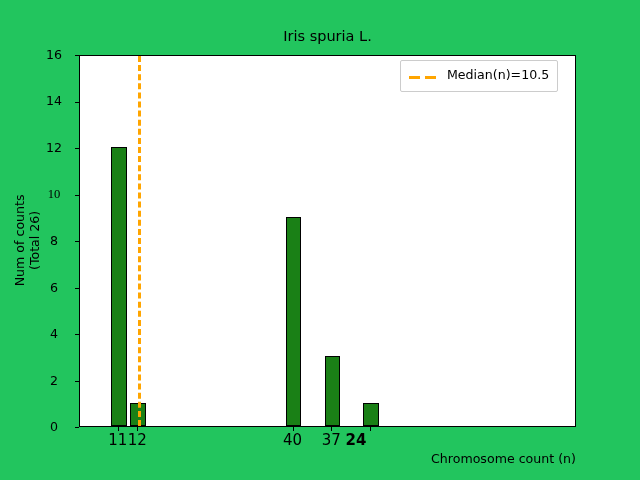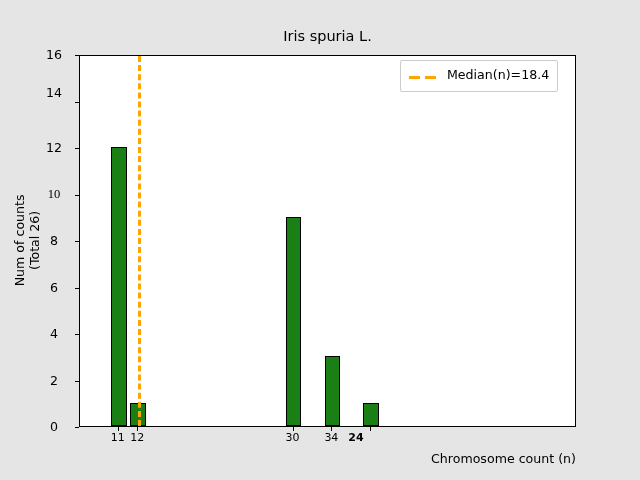--- a/index.html
+++ b/index.html
@@ -11,21 +11,21 @@
     width: 640px;
     height: 480px;
     font-family: "DejaVu Sans", sans-serif;
     color: #000000;
     overflow: hidden;
   }
   #figure {
     position: relative;
     width: 640px;
     height: 480px;
-    background: #e5e5e5;
+    background: #22c55e;
   }
   
   #chart-title {
     position: absolute;
     left: 79px;
     top: 28px;
     width: 497px;
     text-align: center;
     font-size: 14.5px;
     color: #000000;
@@ -84,21 +84,21 @@
     font-size: 12.6px;
     text-align: center;
     white-space: pre;
     line-height: 1.22;
   }
   
   .xtick-label {
     position: absolute;
     top: 431px;
     text-align: center;
-    font-size: 11px;
+    font-size: 15px;
     white-space: nowrap;
   }
   .xtick-mark {
     position: absolute;
     top: 427px;
     width: 1.1px;
     height: 3.6px;
     background: #000000;
   }
   #xlabel {
@@ -169,33 +169,33 @@
       <div class="ytick-label" style="left: 37px; width: 34px; top: 326px;">4</div>
       <div class="ytick-mark" style="left: 75.4px; top: 334px;"></div>
       <div class="ytick-label" style="left: 37px; width: 34px; top: 279.5px;">6</div>
       <div class="ytick-mark" style="left: 75.4px; top: 287.5px;"></div>
       <div class="ytick-label" style="left: 37px; width: 34px; top: 233px;">8</div>
       <div class="ytick-mark" style="left: 75.4px; top: 241px;"></div>
       <div class="ytick-label" style="left: 37px; width: 34px; top: 186.5px; font-family: Liberation Serif, serif;">10</div>
       <div class="ytick-mark" style="left: 75.4px; top: 194.5px;"></div>
       <div class="ytick-label" style="left: 37px; width: 34px; top: 140px;">12</div>
       <div class="ytick-mark" style="left: 75.4px; top: 148px;"></div>
-      <div class="ytick-label" style="left: 37px; width: 34px; top: 85px;">14</div>
+      <div class="ytick-label" style="left: 37px; width: 34px; top: 93px;">14</div>
       <div class="ytick-mark" style="left: 75.4px; top: 101.5px;"></div>
       <div class="ytick-label" style="left: 37px; width: 34px; top: 47px;">16</div>
       <div class="ytick-mark" style="left: 75.4px; top: 55px;"></div>
     </div>
   <div id="xticks">
       <div class="xtick-label" style="left: 97.8281px; width: 40px;">11</div>
       <div class="xtick-mark" style="left: 117.828px;"></div>
       <div class="xtick-label" style="left: 117.242px; width: 40px;">12</div>
       <div class="xtick-mark" style="left: 137.242px;"></div>
-      <div class="xtick-label" style="left: 272.555px; width: 40px;">30</div>
+      <div class="xtick-label" style="left: 272.555px; width: 40px;">40</div>
       <div class="xtick-mark" style="left: 292.555px;"></div>
-      <div class="xtick-label" style="left: 311.383px; width: 40px;">34</div>
+      <div class="xtick-label" style="left: 311.383px; width: 40px;">37</div>
       <div class="xtick-mark" style="left: 331.383px;"></div>
       <div class="xtick-label" style="left: 336px; width: 40px; font-weight: bold;">24</div>
       <div class="xtick-mark" style="left: 370.211px;"></div>
     </div>
 
   <div id="plot-area">
     <div id="bars-layer">
         <div class="bar" style="left: 31.0625px; width: 15.5312px; height: 279px; background: rgb(26, 128, 22); border-color: rgb(0, 0, 0);"></div>
         <div class="bar" style="left: 50.4766px; width: 15.5312px; height: 23.25px; background: rgb(26, 128, 22); border-color: rgb(0, 0, 0);"></div>
         <div class="bar" style="left: 205.789px; width: 15.5312px; height: 209.25px; background: rgb(26, 128, 22); border-color: rgb(0, 0, 0);"></div>
@@ -206,18 +206,18 @@
         <div class="median-line" style="left: 58.2422px; border-left-color: rgb(255, 165, 0);"></div>
       </div>
   </div>
 
   <div id="xlabel">Chromosome count (n)</div>
 
   <div id="legend">
     <div class="legend-row">
       <span class="legend-swatch" style="--c: #ffa500;"></span>
       <span class="legend-text">
-        <span class="l1">Median(n)=18.4</span>
+        <span class="l1">Median(n)=10.5</span>
       </span>
     </div>
   </div>
 
 </div>
 
 </body></html>

